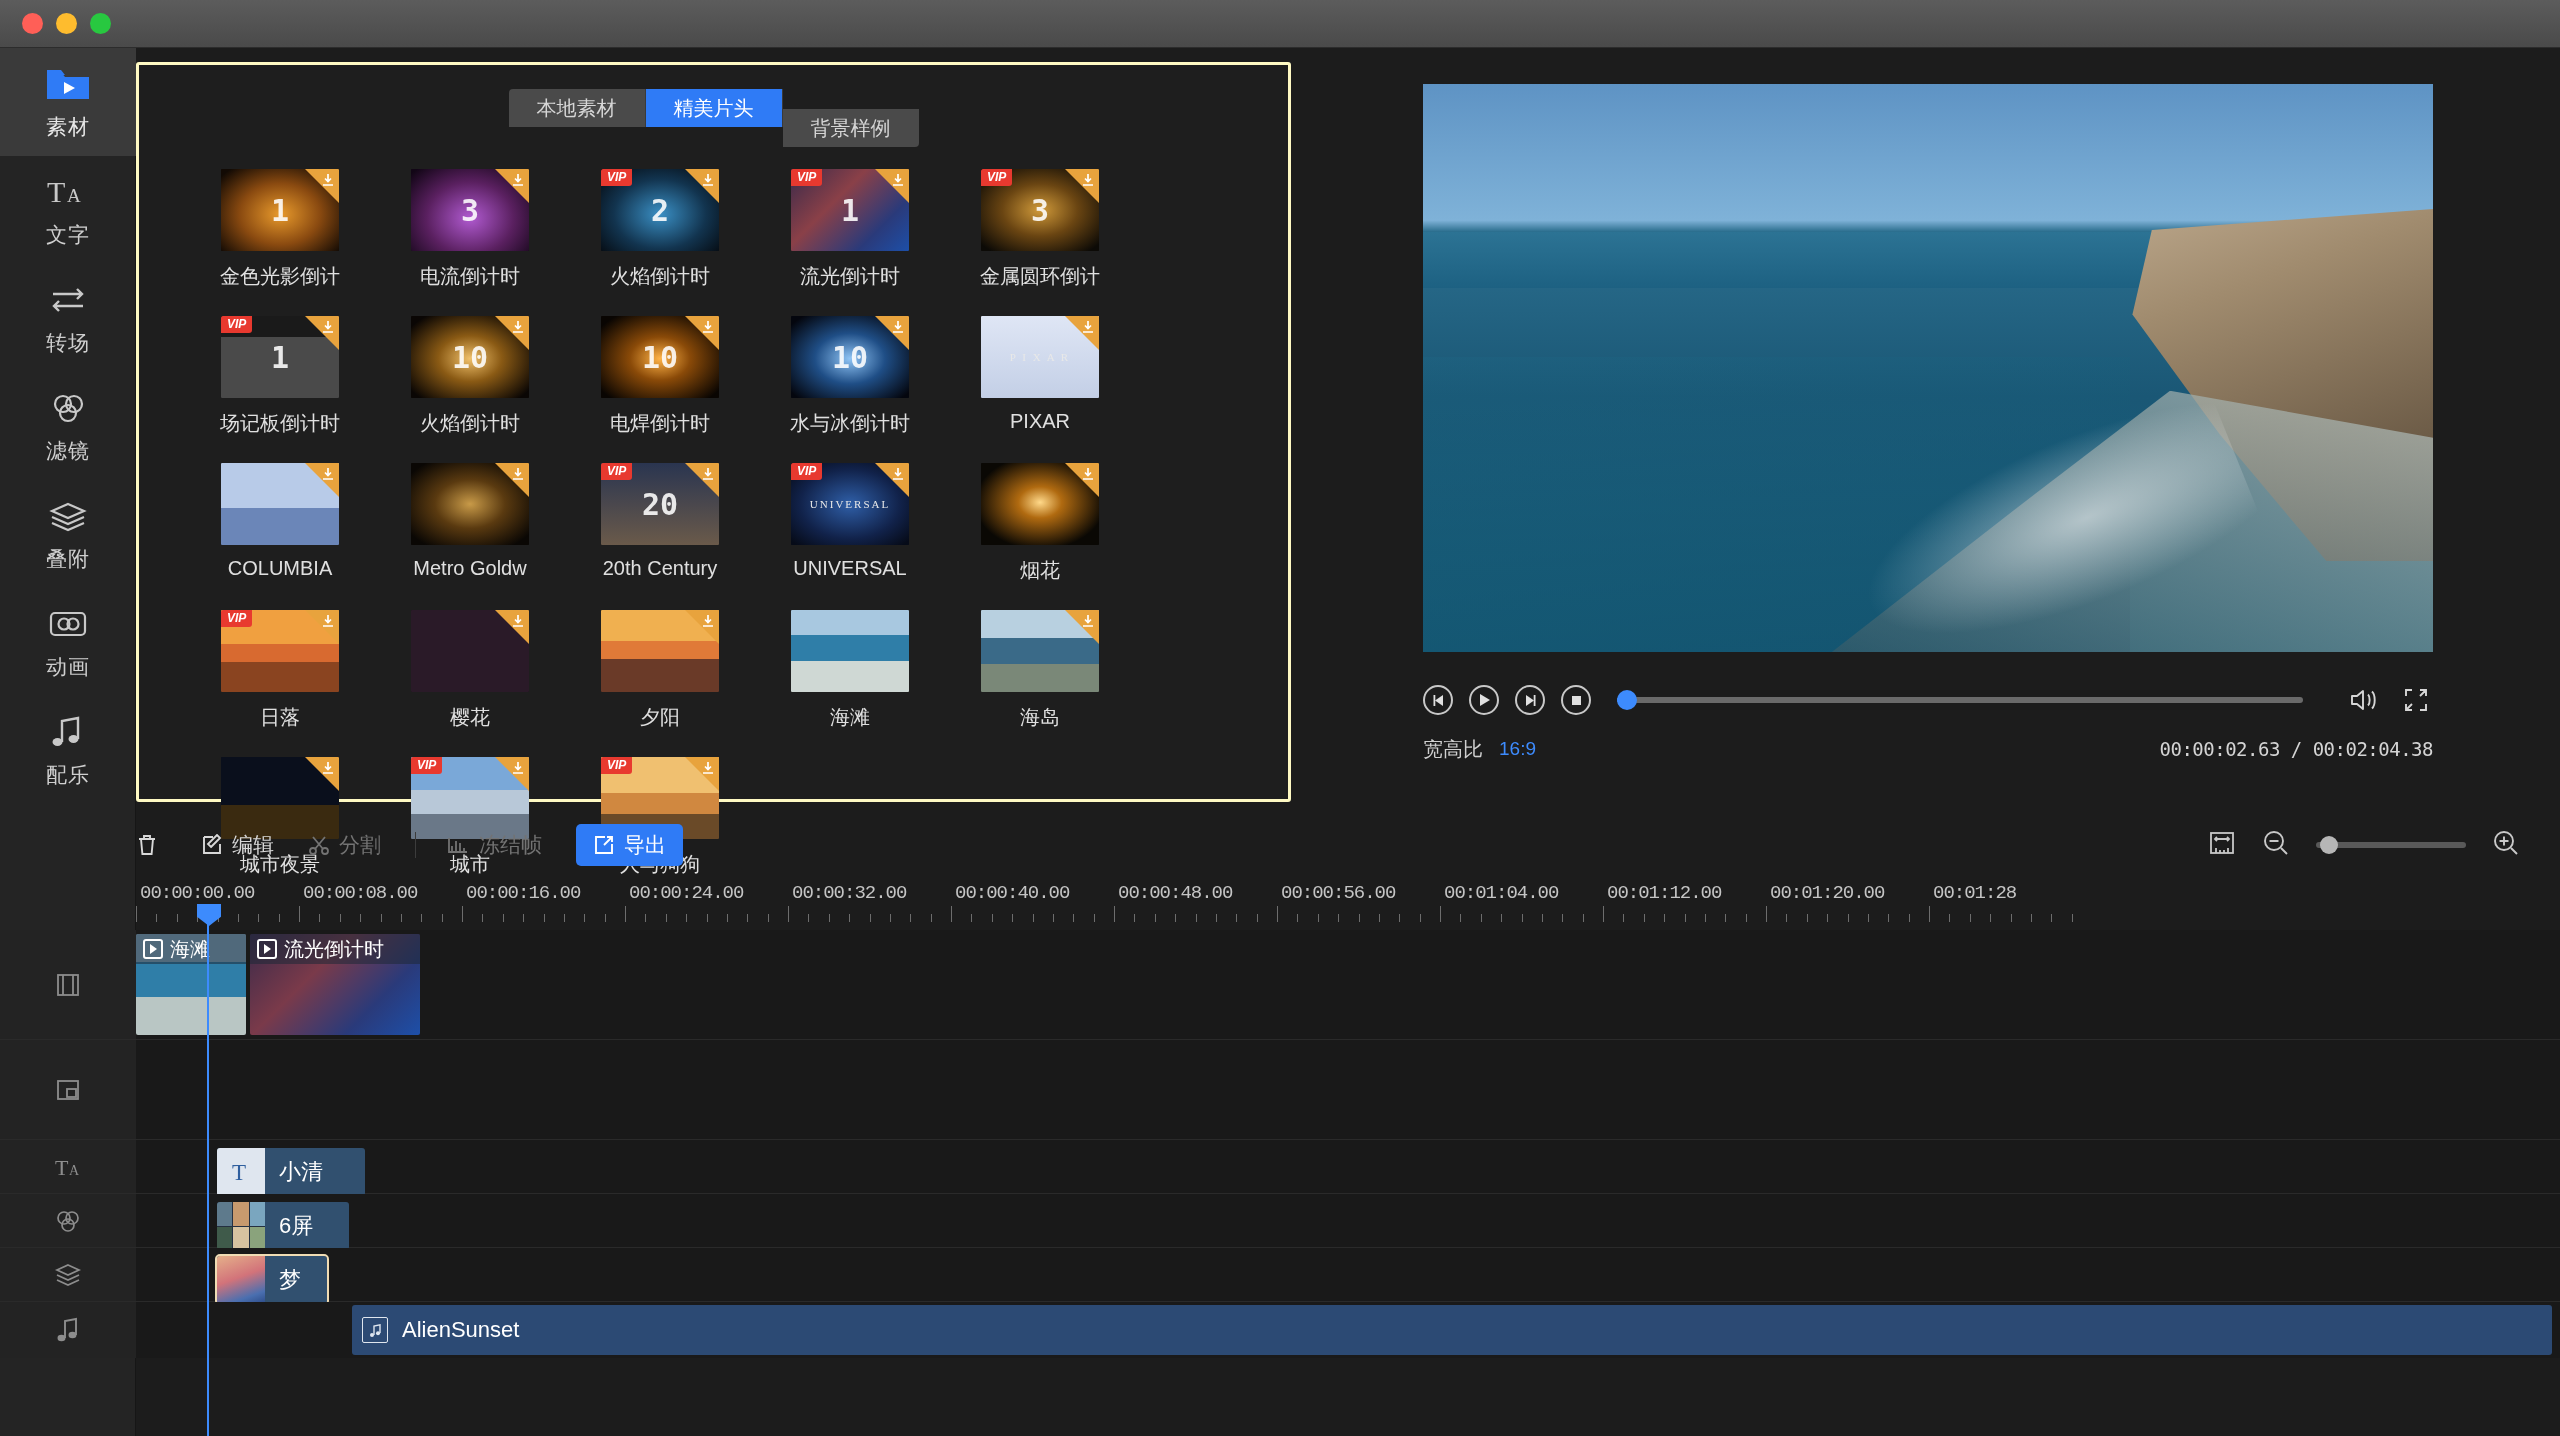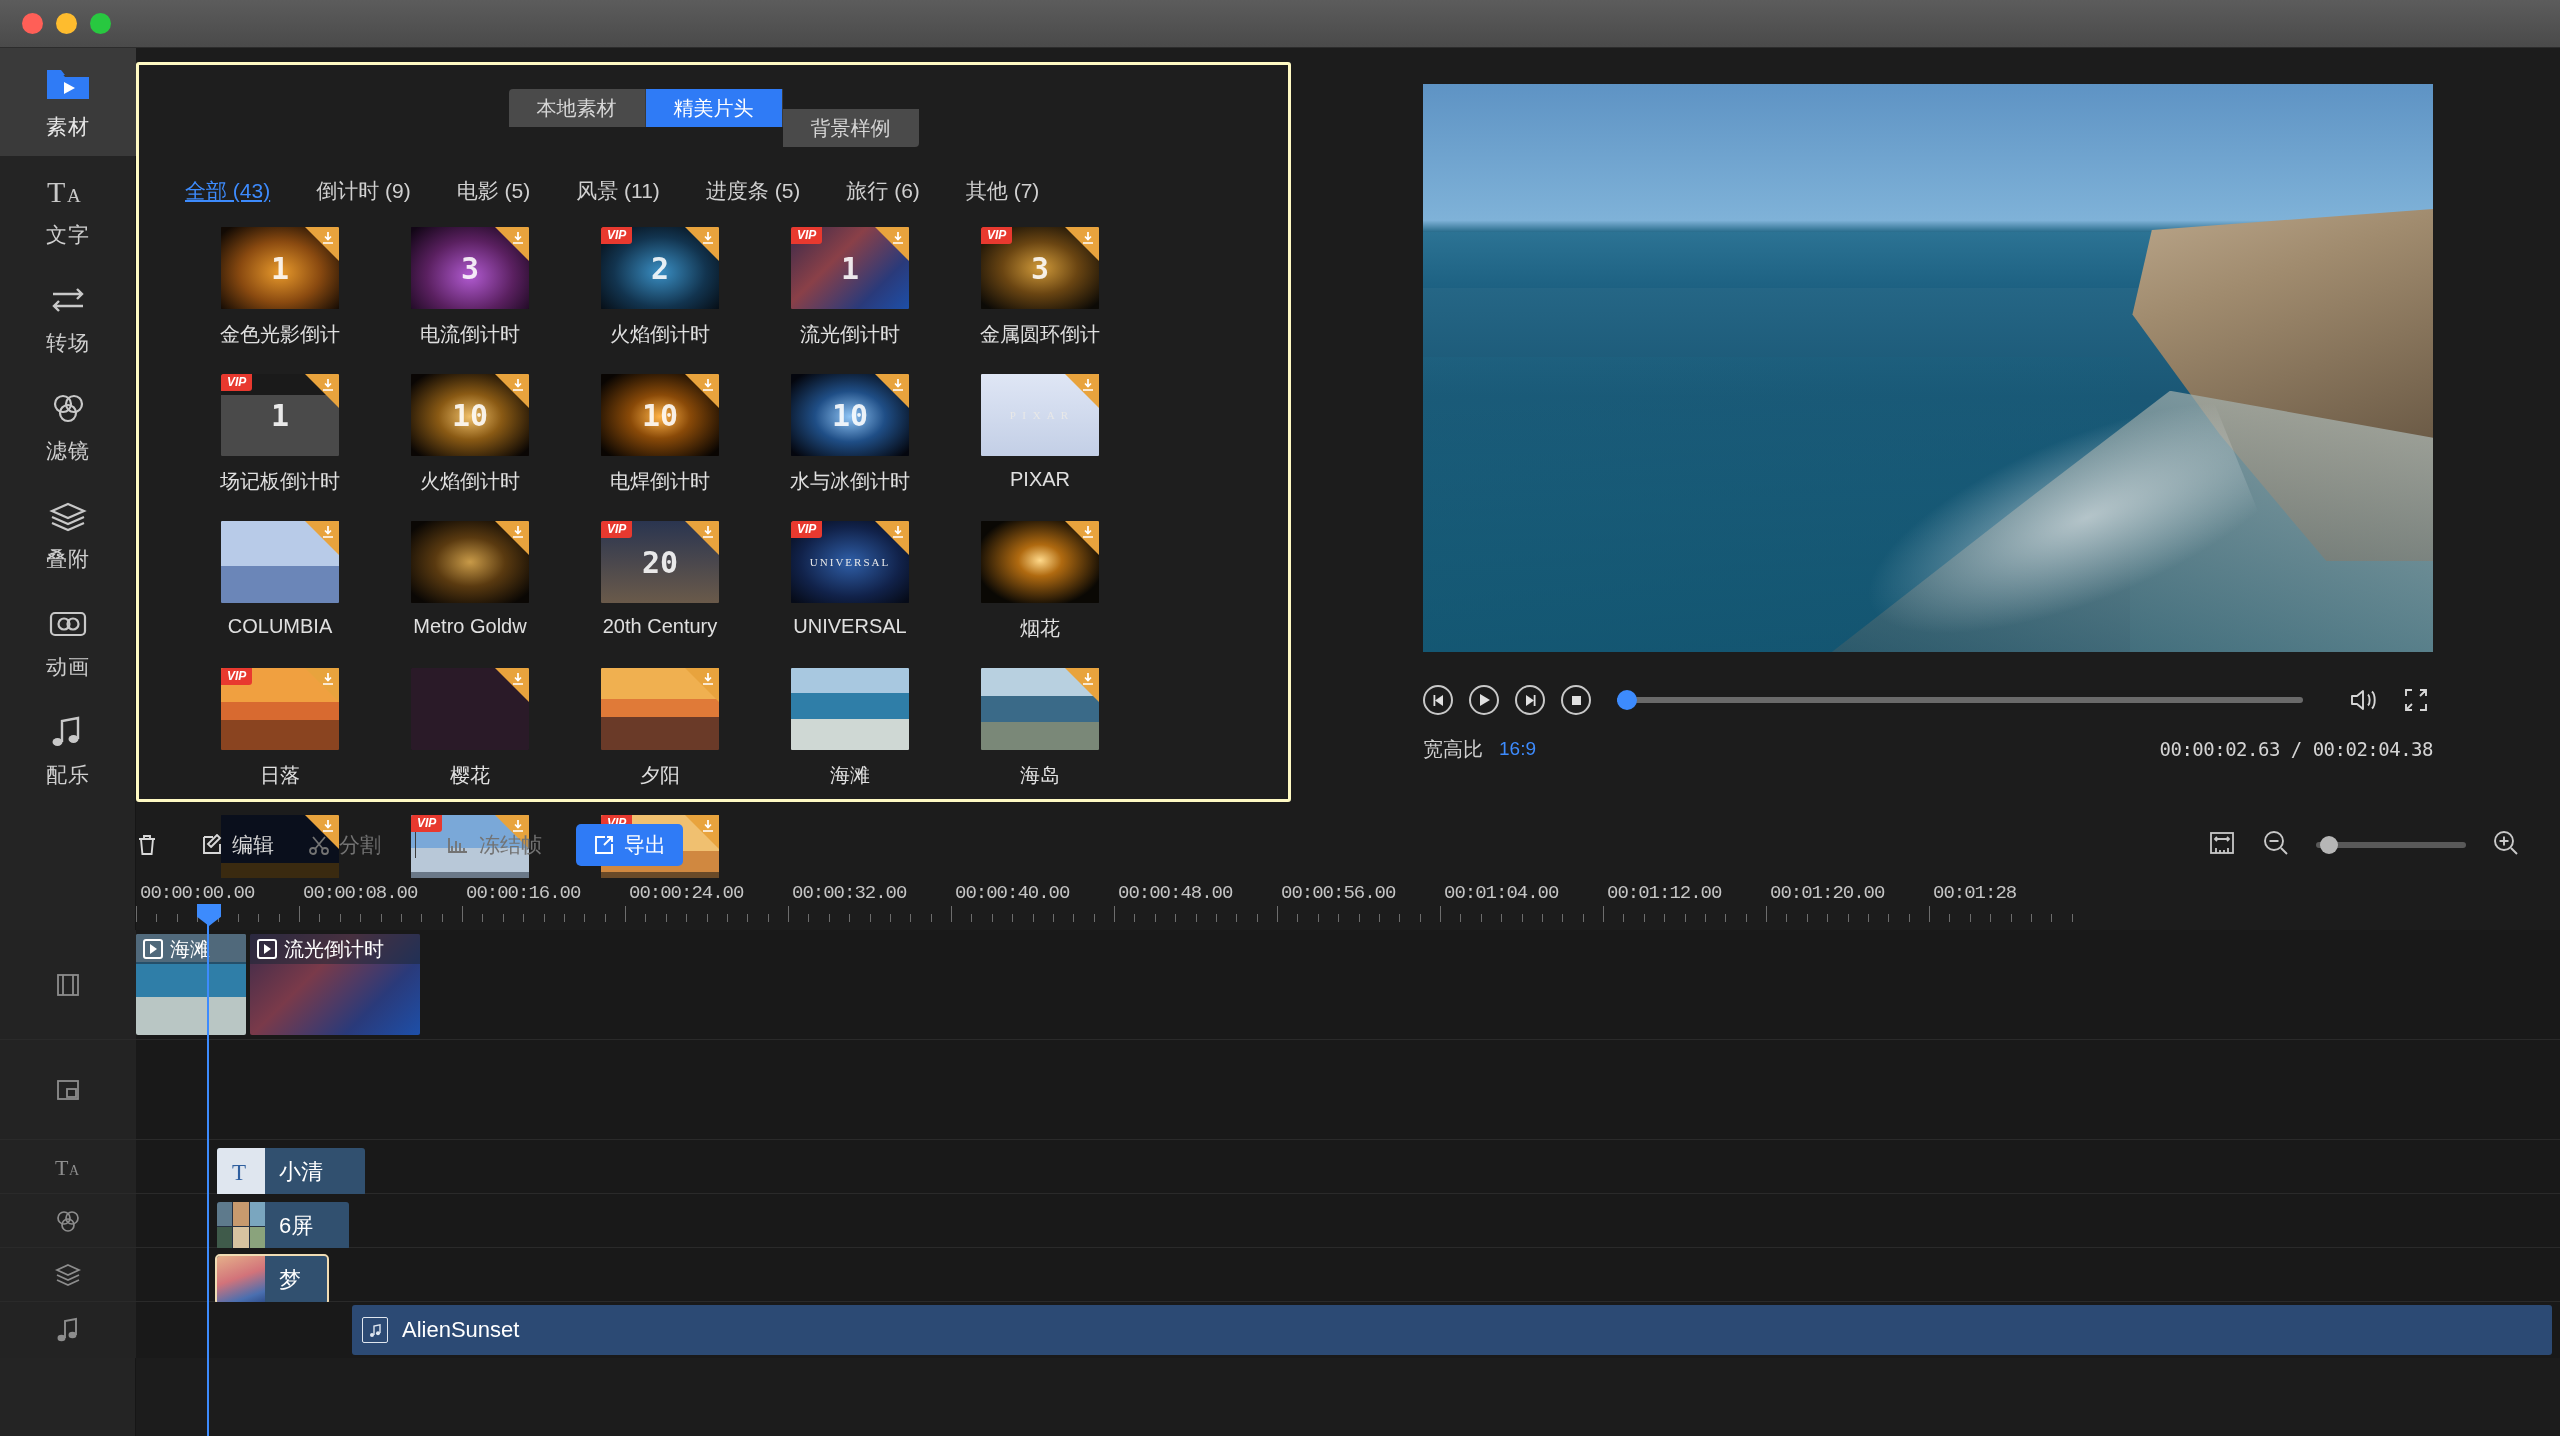--- a/index.html
+++ b/index.html
@@ -273,29 +273,20 @@
   <div class="library">
 
     <div class="seg-wrap">
       <div class="seg">
         <div class="seg-btn">本地素材</div>
         <div class="seg-btn active">精美片头</div>
         <div class="seg-btn">背景样例</div>
       </div>
     </div>
 
-    <div class="cats">
-      <div class="cat active">全部 (43)</div>
-      <div class="cat">倒计时 (9)</div>
-      <div class="cat">电影 (5)</div>
-      <div class="cat">风景 (11)</div>
-      <div class="cat">进度条 (5)</div>
-      <div class="cat">旅行 (6)</div>
-      <div class="cat">其他 (7)</div>
-    </div>
 
     <div class="grid" id="asset-grid">
         <div class="cell">
           <div class="thumb">
             <div class="bg" style="background: radial-gradient(at 50% 55%, rgb(232, 154, 44) 0%, rgb(138, 74, 16) 48%, rgb(18, 10, 4) 92%);"></div>
             <div class="num">1</div>
             <div class="dlcorner"></div>
             <div class="dlglyph">
               <svg width="14" height="14" viewBox="0 0 14 14" fill="none" stroke="#fff" stroke-width="1.7">
                 <path d="M7 1v7M4 5.5L7 8.5l3-3M2 12h10"></path>

